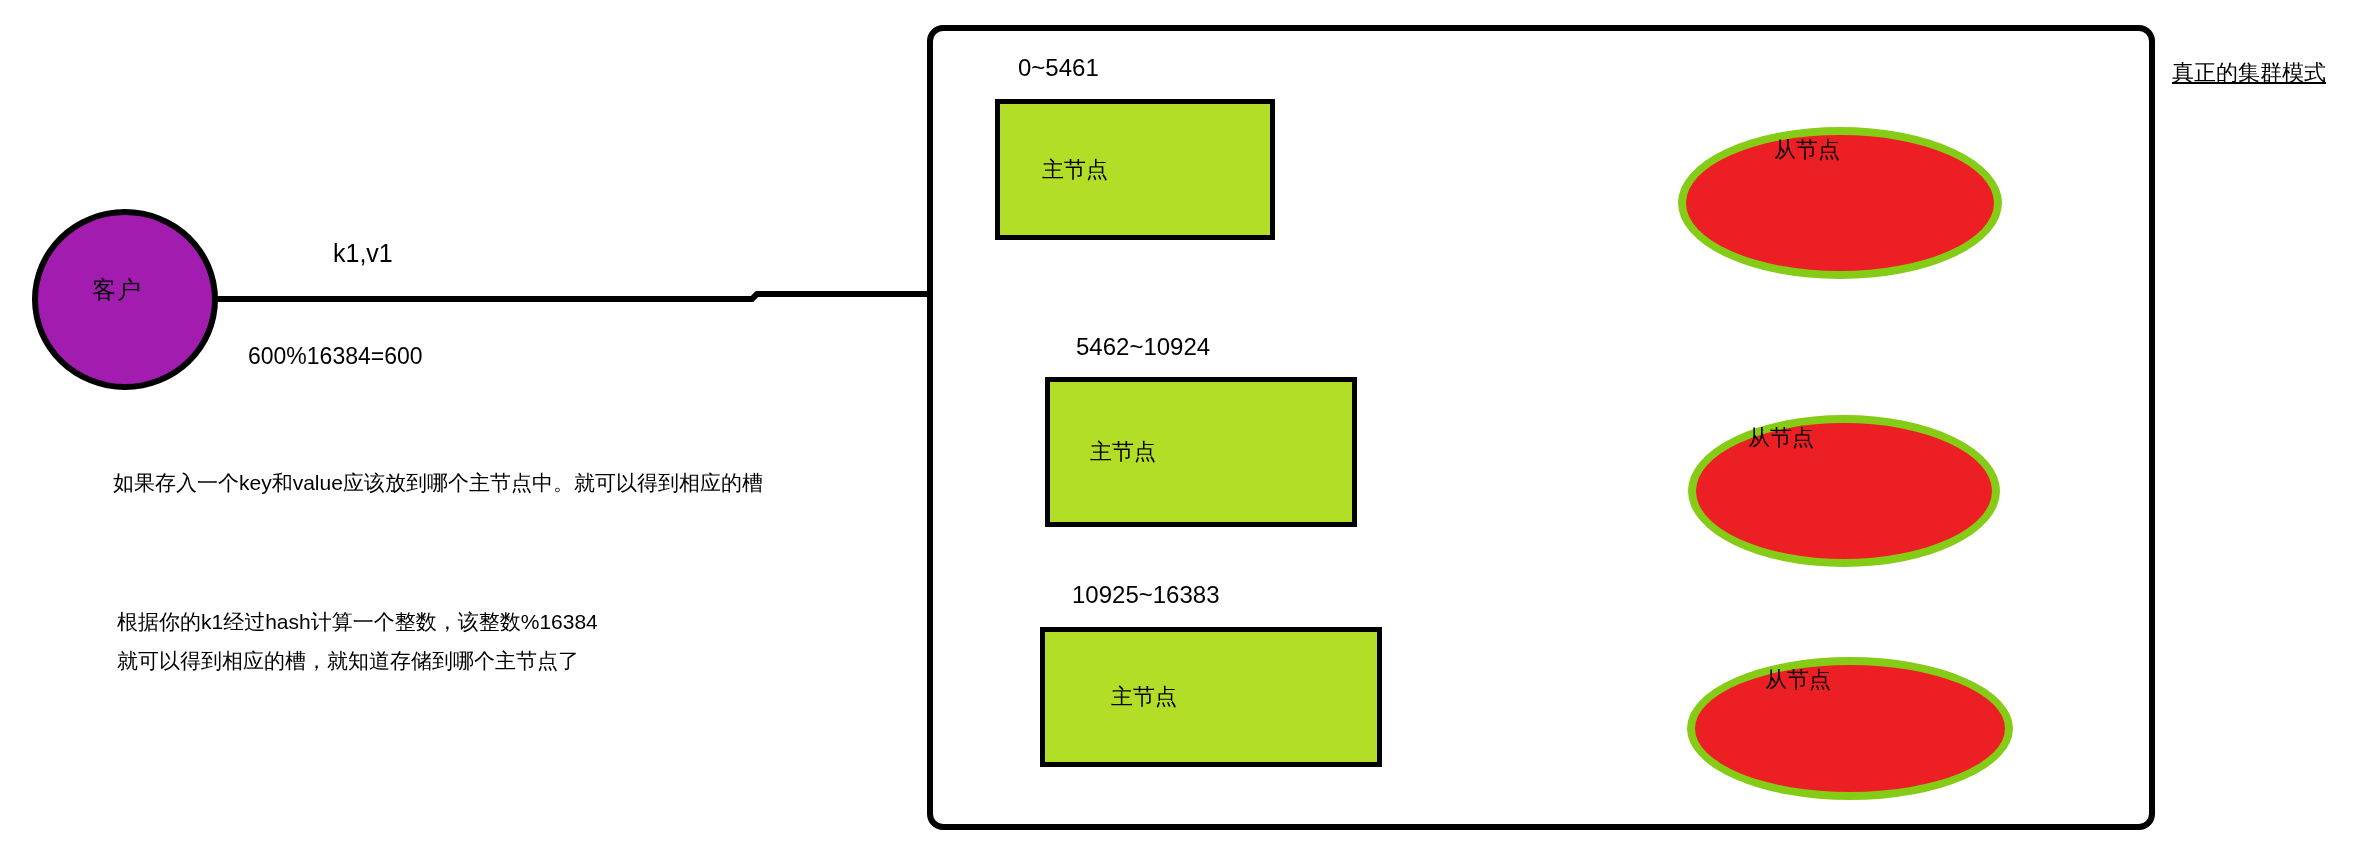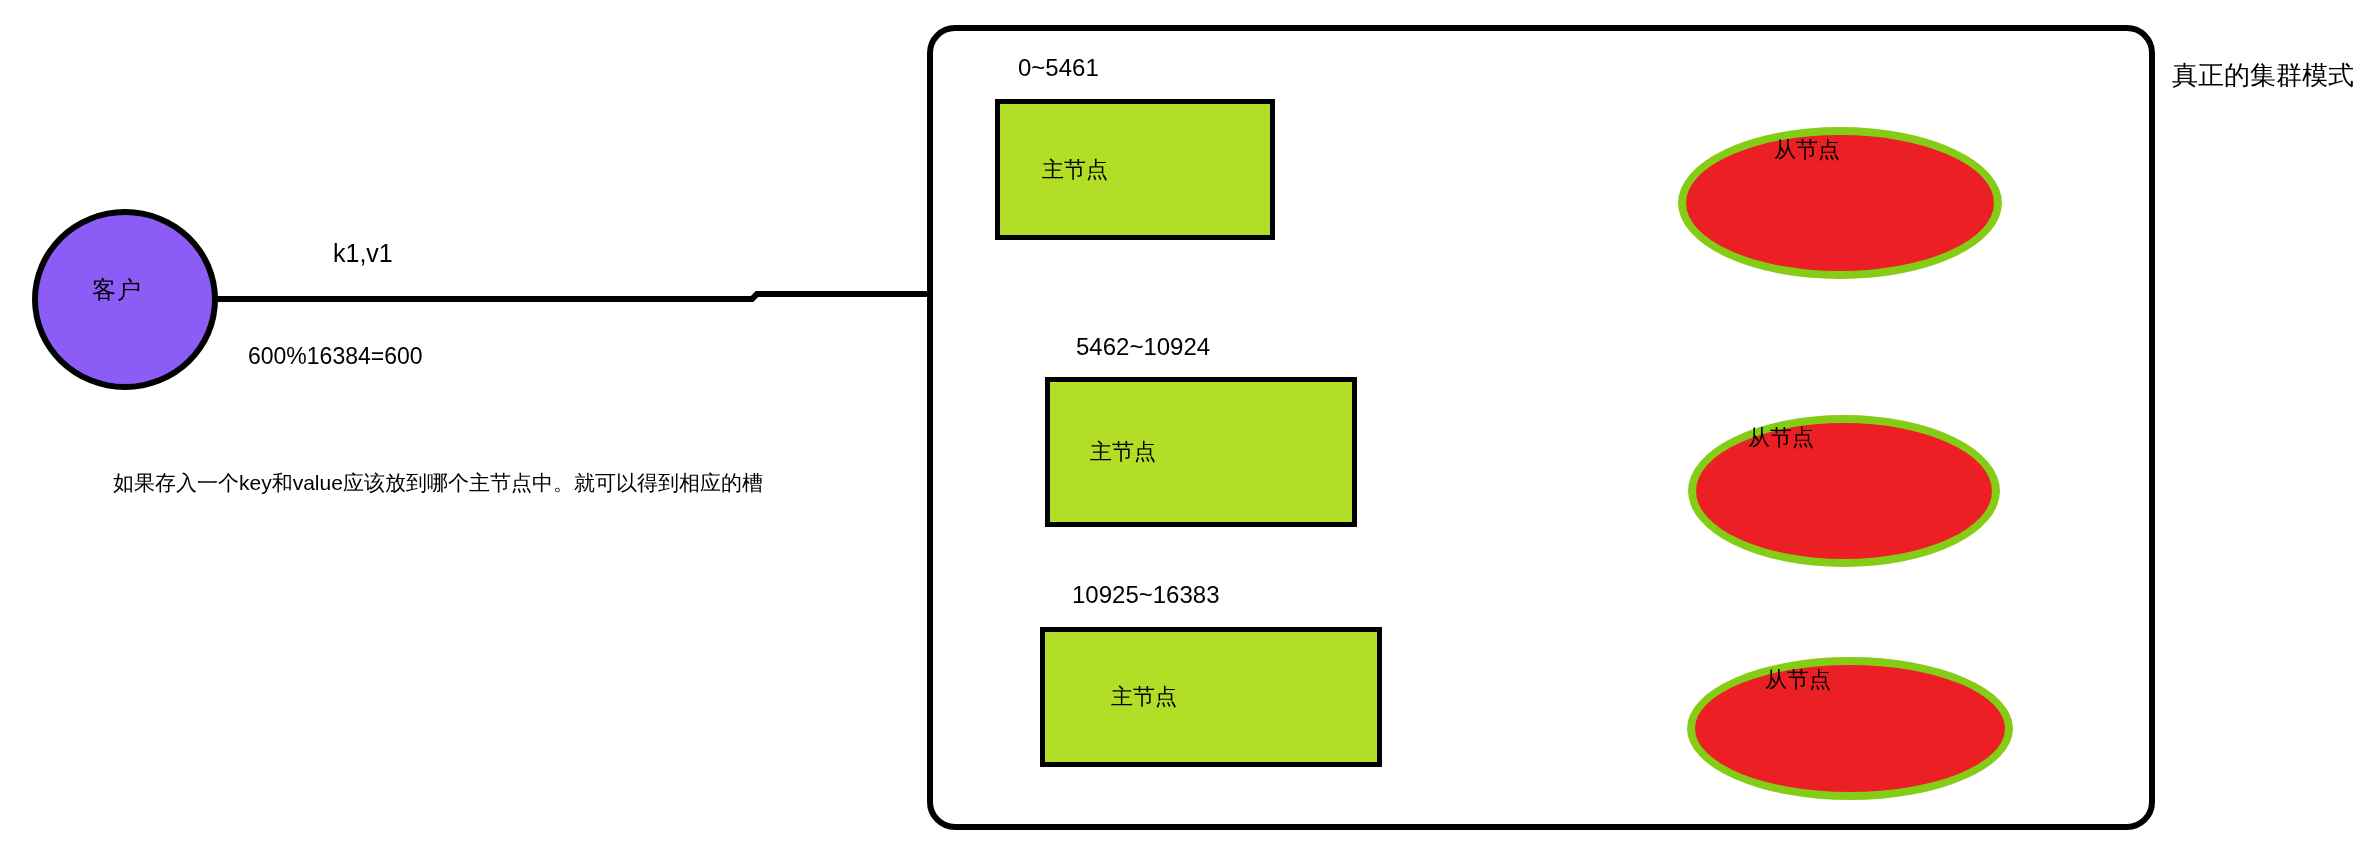--- a/index.html
+++ b/index.html
@@ -28,21 +28,21 @@
     stroke-width: 6;
     stroke-linecap: round;
   }
 
   
   .client-circle {
     left: 32px; top: 209px;
     width: 186px; height: 181px;
     border: 6px solid #000;
     border-radius: 50%;
-    background: #8b5cf6;
+    background: #a21caf;
     display: flex; align-items: center; justify-content: center;
   }
   .client-circle .node-text {
     font-size: 24px;
     letter-spacing: 1px;
     transform: translate(-8px, -10px);
   }
 
   
   .lbl-kv   { left: 333px; top: 240px; font-size: 25px; line-height: 1.1; }
@@ -51,28 +51,29 @@
   
   .note { font-size: 21px; line-height: 39px; white-space: nowrap; }
   .note-1 { left: 113px; top: 463px; }
   .note-2 { left: 117px; top: 602px; }
 
   
   .cluster {
     left: 927px; top: 25px;
     width: 1228px; height: 805px;
     border: 6px solid #000;
-    border-radius: 28px;
+    border-radius: 16px;
     background: #fff;
   }
   .cluster-title {
     left: 2172px; top: 60px;
-    font-size: 26px;
+    font-size: 22px;
     line-height: 1.2;
     white-space: nowrap;
+    text-decoration: underline;
   }
 
   
   .slot-label { position: absolute; font-size: 24px; line-height: 1.1; white-space: nowrap; }
   .slot-1 { left: 85px;  top: 24px;  }
   .slot-2 { left: 143px; top: 303px; }
   .slot-3 { left: 139px; top: 551px; }
 
   .master {
     position: absolute;
@@ -112,20 +113,24 @@
   <div class="abs client-circle">
     <span class="node-text">客户</span>
   </div>
 
   <div class="abs lbl-kv">k1,v1</div>
   <div class="abs lbl-hash">600%16384=600</div>
 
   <div class="abs note note-1">
     <div>如果存入一个key和value应该放到哪个主节点中。就可以得到相应的槽</div>
   </div>
+  <div class="abs note note-2">
+    <div>根据你的k1经过hash计算一个整数，该整数%16384</div>
+    <div>就可以得到相应的槽，就知道存储到哪个主节点了</div>
+  </div>
 
   <div class="abs cluster">
 
     <div class="slot-label slot-1">0~5461</div>
     <div class="master m1" style="background-color: rgb(179, 222, 39);">
       <span class="node-text">主节点</span>
     </div>
     <div class="slave s1" style="background-color: rgb(236, 32, 36);">
       <span class="node-text">从节点</span>
     </div>

